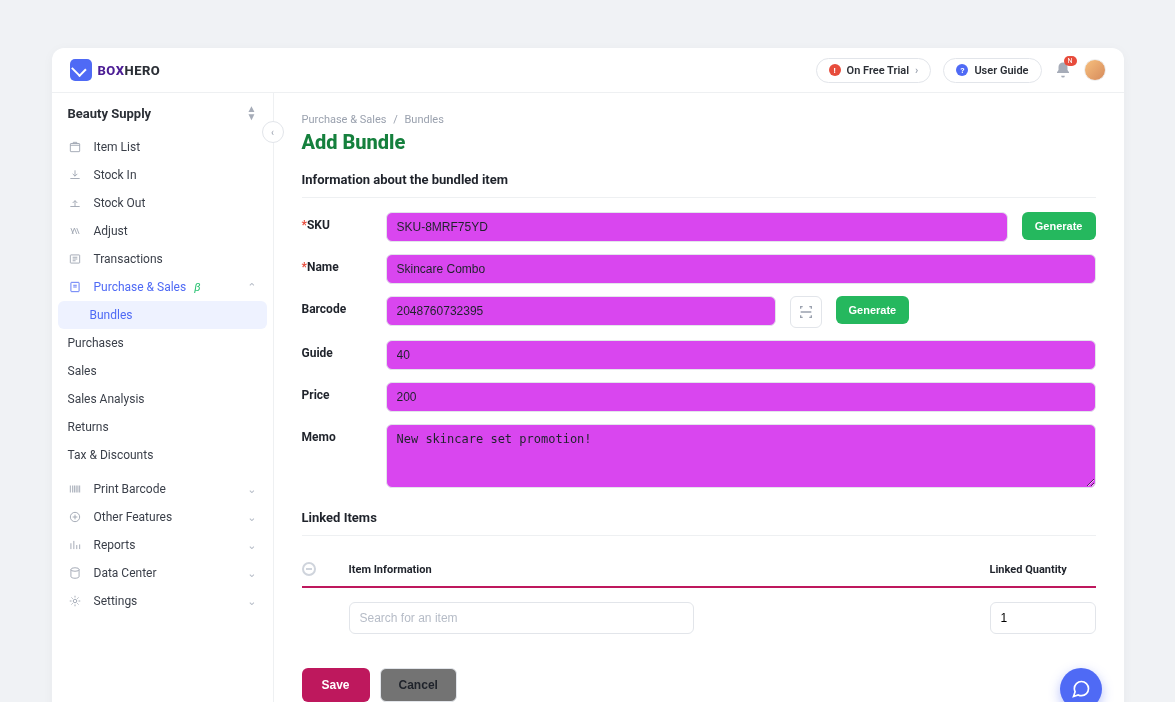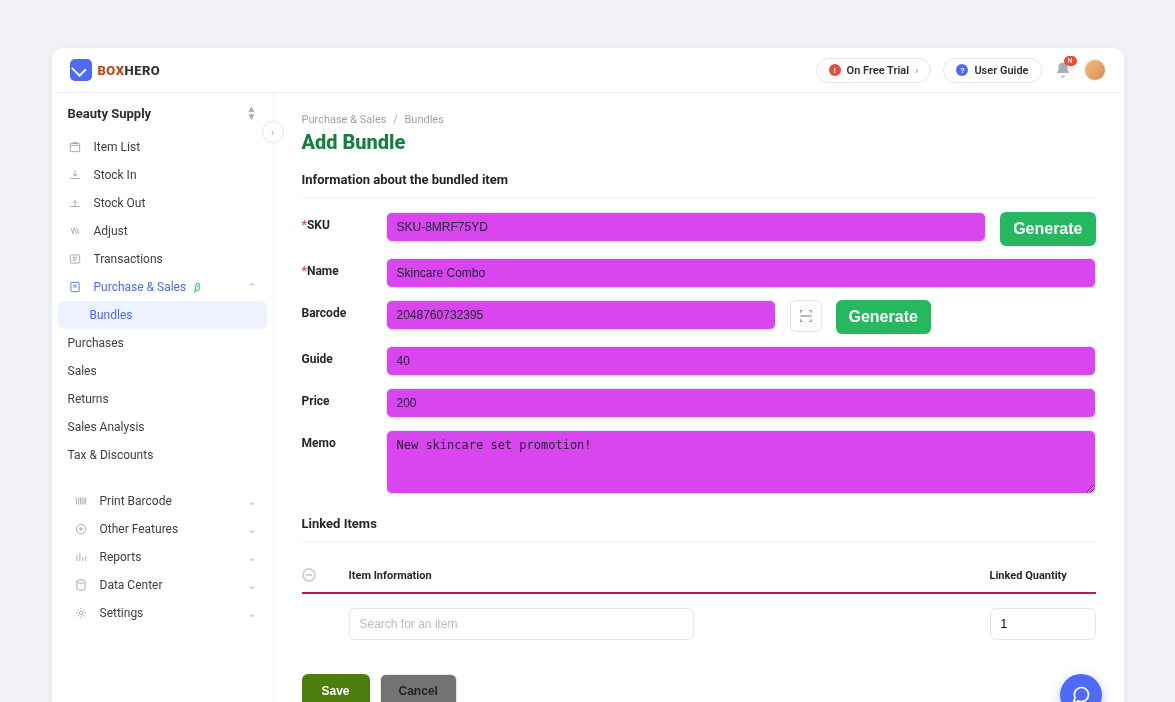--- a/index.html
+++ b/index.html
@@ -32,21 +32,21 @@
   display:flex; align-items:center; justify-content:center;
   transform: rotate(0deg);
   position:relative;
 }
 .logo-mark::before {
   content:""; position:absolute; width:8px; height:10px;
   border-left:2px solid #fff; border-bottom:2px solid #fff;
   transform: rotate(-45deg) translate(-1px,-2px);
 }
 .logo-text { font-weight: 800; font-size: 13px; letter-spacing: 0.5px; }
-.logo-text .box { color:#c2410c;text-align:center; }
+.logo-text .box { color:#4c1d95;text-align:center; }
 .logo-text .hero { color:#2b2f36; }
 .topbar-right { display:flex; align-items:center; gap:12px; }
 .pill {
   border:1px solid #e2e5ea; border-radius: 18px; padding: 5px 12px;
   display:flex; align-items:center; gap:6px; font-size:11px; font-weight:600;
   color:#2b2f36; background:#fff; cursor:pointer;
 }
 .dot-red { width:12px; height:12px; border-radius:50%; background:#e74c3c; display:inline-flex; align-items:center; justify-content:center; color:#fff; font-size:8px; font-weight:bold;}
 .dot-blue { width:12px; height:12px; border-radius:50%; background:#4f6af5; display:inline-flex; align-items:center; justify-content:center; color:#fff; font-size:8px; font-weight:bold;}
 .bell { width:18px; height:18px; position:relative; cursor:pointer; }
@@ -66,21 +66,21 @@
   font-size:12px; color:#3a3f49; cursor:pointer;
 }
 .nav-item.sub { }
 .nav-item .chev { margin-left:auto; color:#b6bcc7; font-size:11px; }
 .nav-item.active-parent { color:#4f6af5; }
 .nav-item.active-sub { background:#eef2ff; color:#4f6af5; border-radius:6px; margin:0 6px; padding-left:32px;}
 .nav-item.active-parent .ico { color:#4f6af5; }
 .ico { width:14px; height:14px; display:inline-flex; align-items:center; justify-content:center; color:#9aa1ae; flex-shrink:0;}
 .ico svg { width:14px; height:14px; fill:none; stroke:currentColor; stroke-width:1.5; }
 .beta { color:#25c16f; font-style:italic; font-size:11px; margin-left:-4px; }
-.sidebar-group { margin-top:18px;padding-left:6px; }
+.sidebar-group { margin-top:6px; }
 .sidebar-collapse {
   position:absolute; top:28px; right:-11px; width:22px; height:22px;
   border:1px solid #e2e5ea; border-radius:50%; background:#fff; display:flex;
   align-items:center; justify-content:center; color:#9aa1ae; font-size:10px; cursor:pointer;
 }
 
 .main { flex:1; padding:20px 28px 30px; position:relative;}
 .breadcrumb { font-size:11px; color:#9aa1ae; margin-bottom:4px; }
 .breadcrumb .sep { margin:0 4px; }
 .page-title { font-size:20px; font-weight:800; color:#15803d; margin-bottom:18px; }
@@ -88,34 +88,34 @@
 .section-divider { border:none; border-top:1px solid #eef0f2; margin-bottom:14px; }
 
 .field-row { display:flex; align-items:flex-start; gap:14px; margin-bottom:12px; }
 .field-label { width:70px; font-size:12px; font-weight:700; color:#1f232b; padding-top:6px;}
 .field-label .req { color:#e74c3c; }
 .field-input {
   flex:1; border:1px solid #e2e5ea; border-radius:6px; padding:7px 10px;
   font-size:12px; color:#1f232b; background:#d946ef;
 }
 textarea.field-input { resize:both; min-height:64px; }
-.btn-gen { background:#25b85e; color:#fff; border:none; border-radius:6px; padding:8px 13px; font-size:16px; font-weight:600; cursor:pointer; }
+.btn-gen { background:#25b85e; color:#fff; border:none; border-radius:6px; padding:8px 13px; font-size:11px; font-weight:600; cursor:pointer; }
 .scan-btn { width:32px; height:32px; border:1px solid #e2e5ea; border-radius:6px; display:flex; align-items:center; justify-content:center; cursor:pointer; color:#9aa1ae; }
 
 .linked-header { display:flex; align-items:center; padding:12px 0 10px; border-bottom:2px solid #be185d; font-size:11px; font-weight:700; color:#1f232b; gap:14px;}
 .linked-header .remove-col { width:20px; }
 .linked-header .info-col { flex:1; }
 .linked-header .qty-col { width:106px; text-align:left; }
 .linked-row { display:flex; gap:30px; padding:14px 0 0; align-items:center;}
 .search-input { width:345px; margin-left:47px; border:1px solid #e2e5ea; border-radius:6px; padding:8px 10px; font-size:12px; color:#1f232b; }
 .search-input::placeholder { color:#b6bcc7; }
 .qty-input { width:106px; margin-left:auto; border:1px solid #e2e5ea; border-radius:6px; padding:8px 10px; font-size:12px; }
 
 .actions { display:flex; gap:10px; margin-top:34px; }
-.btn-save { background:#4d7c0f; color:#fff; border:none; border-radius:6px; padding:9px 20px; font-size:12px; font-weight:600; cursor:pointer; }
+.btn-save { background:#be185d; color:#fff; border:none; border-radius:6px; padding:9px 20px; font-size:12px; font-weight:600; cursor:pointer; }
 .btn-cancel { background:#737373; color:#1f232b; border:1px solid #e2e5ea; border-radius:6px; padding:9px 18px; font-size:12px; font-weight:600; cursor:pointer; }
 .fab-wrap { position:absolute; right:22px; bottom:22px; }
 .fab2 { width:42px; height:42px; border-radius:50%;background:#4f6af5; display:flex; align-items:center; justify-content:center;color:#fff; cursor:pointer; box-shadow:0 4px 12px rgba(79,106,245,0.4);}
 .remove-circle { width:14px; height:14px; border-radius:50%; border:2px solid #cfd4dc; position:relative; }
 .remove-circle::after { content:""; position:absolute; left:2px; right:2px; top:4px; height:2px; background:#cfd4dc; }
 </style>
 </head>
 <body>
 
 <div class="app-window">
@@ -212,24 +212,24 @@
       <div class="nav-item sub active-sub">
           <span>Bundles</span>
         </div>
       <div class="nav-item sub">
           <span>Purchases</span>
         </div>
       <div class="nav-item sub">
           <span>Sales</span>
         </div>
       <div class="nav-item sub">
+          <span>Sales Analysis</span>
+        </div>
+      <div class="nav-item sub">
           <span>Returns</span>
-        </div>
-      <div class="nav-item sub">
-          <span>Sales Analysis</span>
         </div>
       <div class="nav-item sub">
           <span>Tax &amp; Discounts</span>
         </div>
 
       <div class="sidebar-group">
         <div class="nav-item">
           <span class="ico">
               <svg viewBox="0 0 24 24">
                 <path d="M4 6v12M8 6v12M11 6v12M14 6v12M17 6v12M20 6v12"></path>

